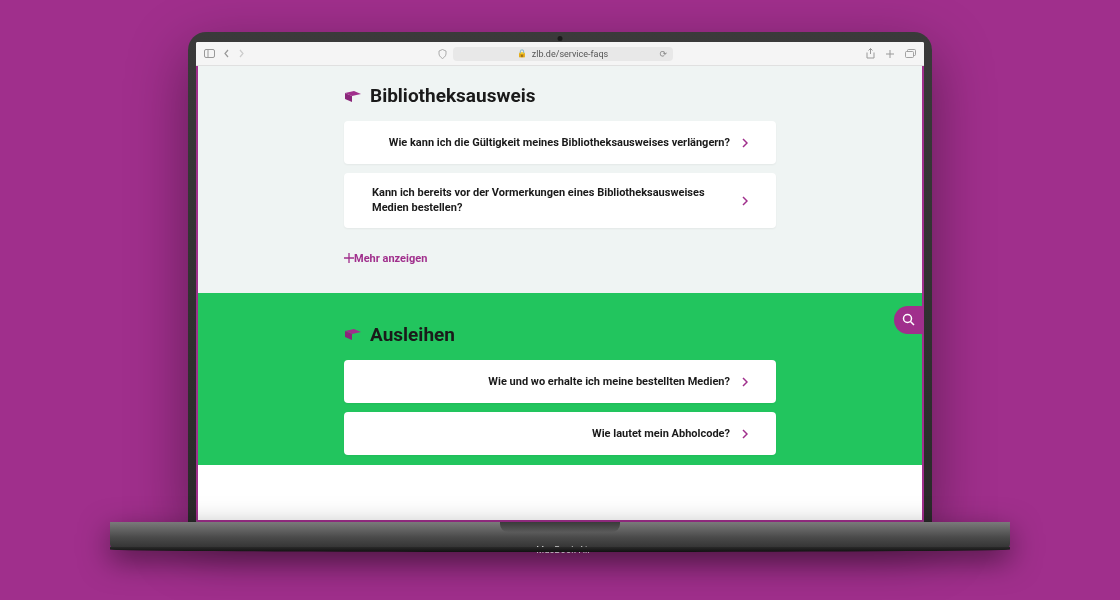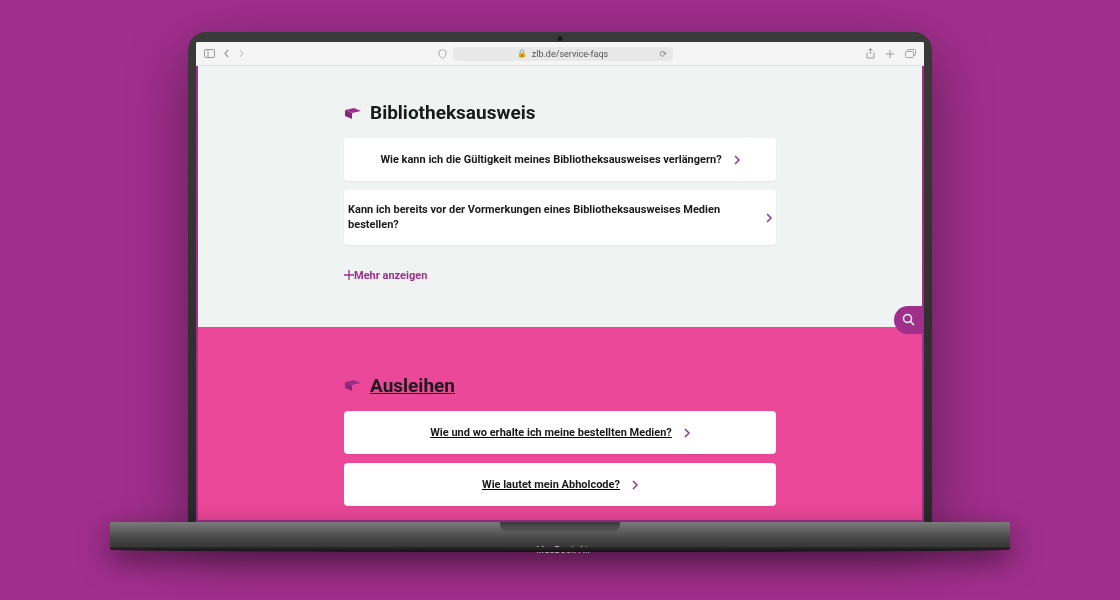--- a/index.html
+++ b/index.html
@@ -81,48 +81,48 @@
   }
   .site-border {
     border-left: 2px solid #a02f8c;
     border-right: 2px solid #a02f8c;
     border-bottom: 2px solid #a02f8c;
     height: calc(100% - 24px);
     overflow: hidden;
     position: relative;
   }
   .section-tinted { background: #eff4f3; padding: 18px 0 28px 0; }
-  .section-white { background: #ec4899; padding: 30px 0 10px 0; text-decoration: underline; }
+  .section-white { background: #22c55e; padding: 30px 0 10px 0; }
   .content {
     max-width: 432px;
-    margin: 17px auto;
+    margin: 0 auto;
   }
   .section-heading {
     display: flex;
     align-items: center;
     gap: 8px;
     margin-bottom: 14px;
   }
   .section-heading h2 {
     font-size: 19px;
     font-weight: 700;
     color: #1a1a1a;
   }
   .heading-icon {
     width: 18px;
     height: 14px;
   }
   .faq-list { display: flex; flex-direction: column; gap: 9px; }
   .faq-item {
     background: #fff;
     border-radius: 4px;
-    padding: 12px 4px;
-    display: flex;
-    align-items: center;
-    justify-content: center;
+    padding: 12px 28px;
+    display: flex;
+    align-items: center;
+    justify-content: flex-end;
     gap: 12px;
     box-shadow: 0 1px 2px rgba(0,0,0,0.05);
     cursor: pointer;
   }
   .faq-item .question {
     font-size: 11px;
     font-weight: 700;
     color: #1a1a1a;
     line-height: 1.4;
   }

